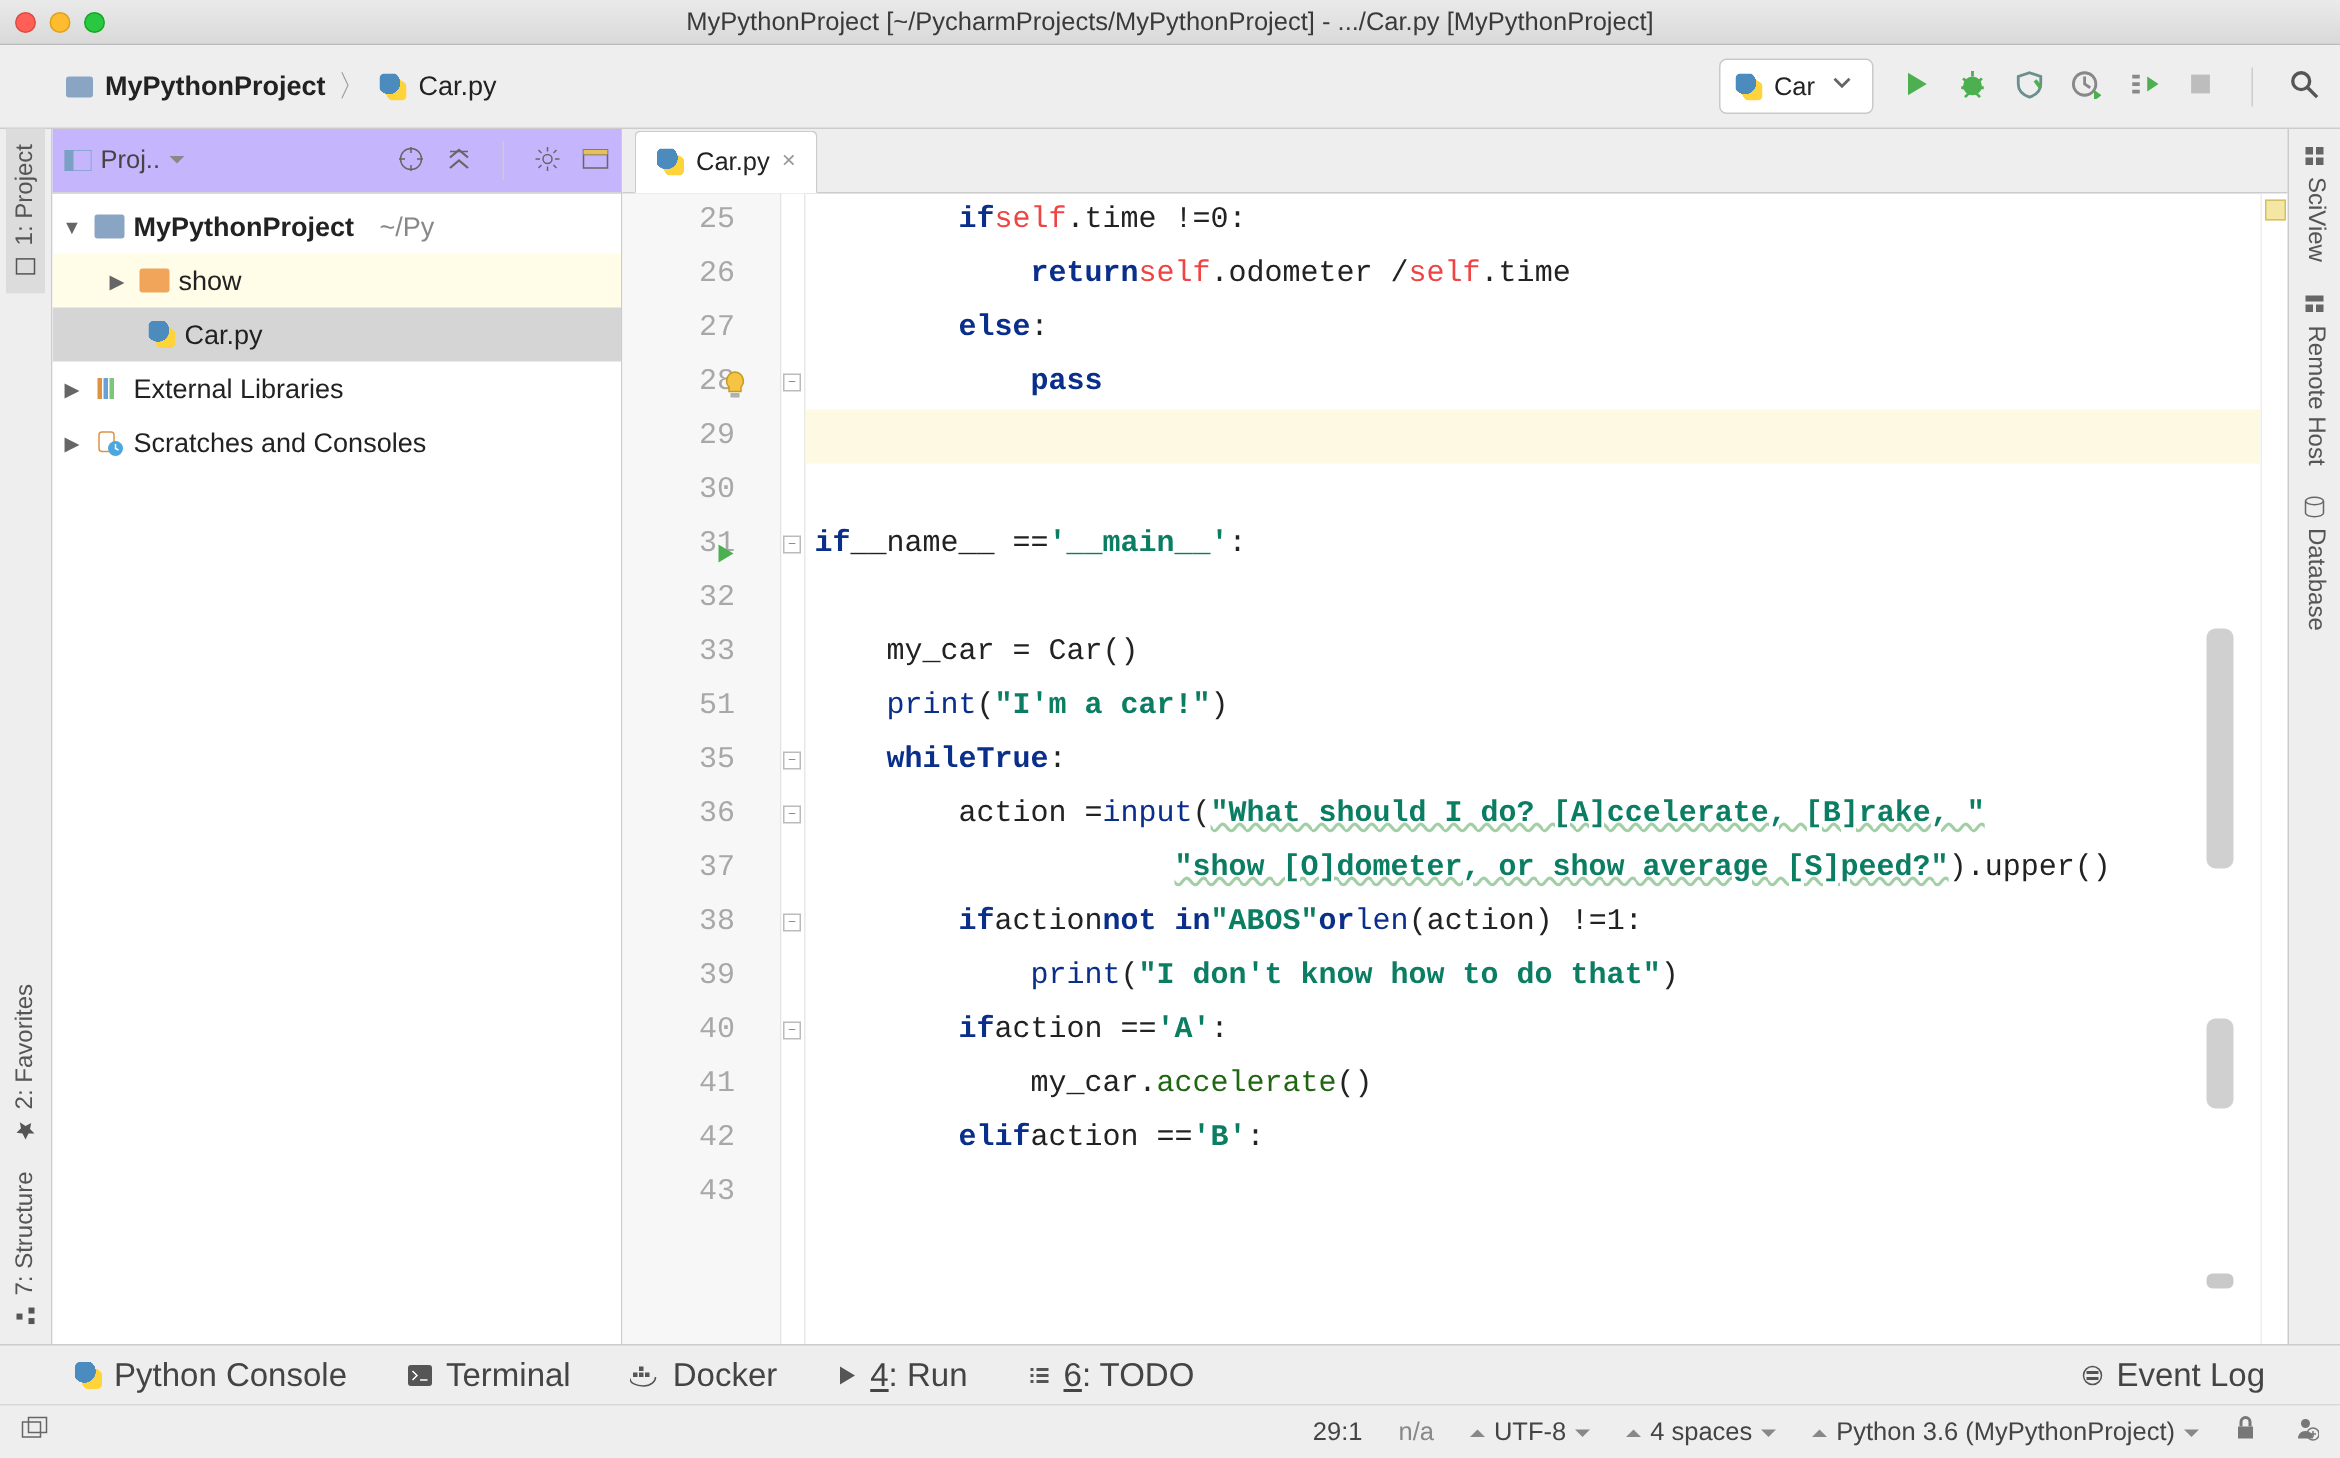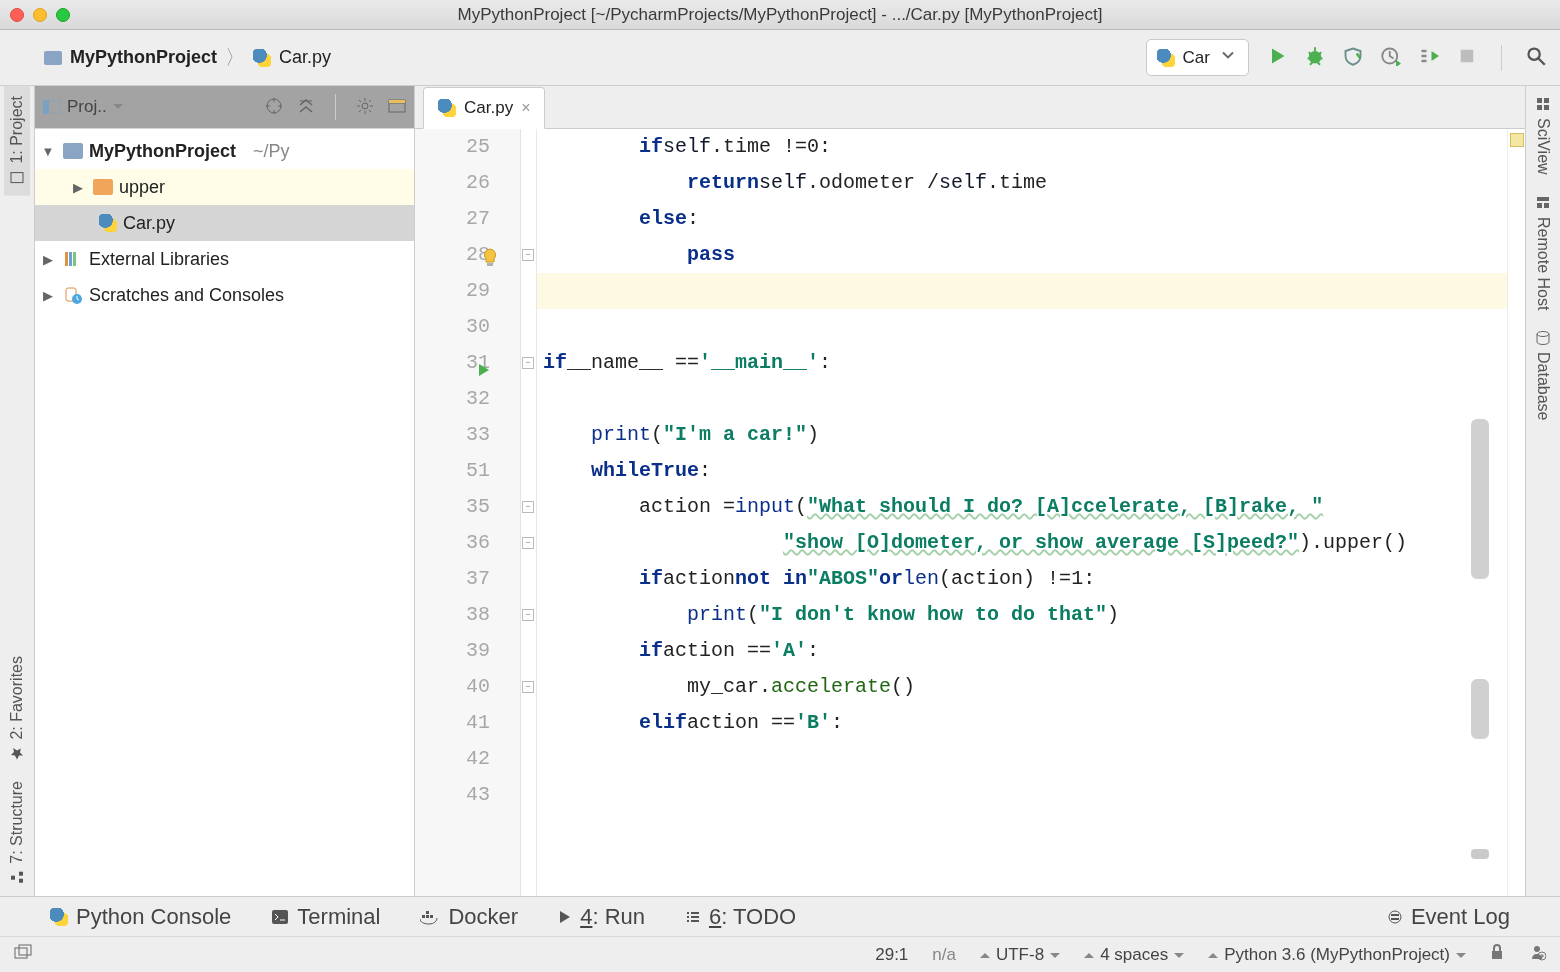--- a/index.html
+++ b/index.html
@@ -64,21 +64,21 @@
   display:flex;align-items:center;gap:6px;white-space:nowrap;
 }
 .right-gutter .gutter-tab { transform: none; }
 .gico { width:16px;height:16px;display:inline-block;}
 
 .project-panel {
   width: 380px; background: #fff; border-right: 1px solid #ccc;
   display: flex; flex-direction: column;
 }
 .panel-head {
-  height: 43px; background: #a3a3a3; border-bottom: 1px solid #d5d5d5;
+  height: 43px; background: #c4b5fd; border-bottom: 1px solid #d5d5d5;
   display: flex; align-items: center; padding: 0 8px; gap: 8px;
 }
 .ph-title { font-size: 17px; color: #444; flex:1;display:flex;align-items:center;gap:6px;}
 .ph-icons { display:flex; gap:14px; align-items:center;}
 .tree { flex: 1; overflow: hidden; font-size: 18px; padding-top: 4px; }
 .tree-row { display: flex; align-items: center; height: 36px; padding-left: 4px; gap: 6px; white-space: nowrap;}
 .tree-row.sel { background: #d5d5d5; }
 .tree-row.root { font-weight: bold; }
 .indent1 { padding-left: 34px; }
 .indent2 { padding-left: 64px; }
@@ -96,21 +96,21 @@
 .code-body{flex:1;display:flex;overflow:hidden;font-family:Liberation Mono, monospace;font-size:20px;line-height:36px;}
 .gutter-col{width:106px;background:#f7f7f7;border-right:1px solid #e3e3e3;text-align:right;color:#a8a8a8;padding-right:30px;position:relative;}
 .gutter-col .ln{height:36px;}
 .run-gut{position:absolute;left:62px;color:#4caf50;font-size:14px;}
 .bulb{position:absolute;left:66px;}
 .fold-col{width:16px;background:#fff;border-right:1px solid #e8e8e8;position:relative;}
 .fold-mark{position:absolute;left:1px;width:12px;height:12px;border:1px solid #bbb;font-size:9px;line-height:10px;text-align:center;color:#888;}
 .code-col{flex:1;padding-left:6px;position:relative;overflow:hidden;}
 .cl{height:36px;display:flex;align-items:flex-end;}
 .kw{color:#0a2f8a;font-weight:bold;}
-.self{color:#0f172a;}
+.self{color:#ef4444;}
 .str{color:#0b7d62;font-weight:bold;}
 .strun{color:#0b7d62;font-weight:bold; text-decoration: underline wavy #a3cfa7;}
 .builtin{color:#0a2f8a;}
 .fn{color:#216713;}
 .hl-line{position:absolute;left:0;right:0;height:36px;background:#fdf9e3;top:144px;z-index:0;}
 .err-strip{width:18px;background:#fff;border-left:1px solid #eee;position:relative;}
 .err-top{width:14px;height:14px;background:#f3e7a3;border:1px solid #d4bf62;position:absolute;top:4px;left:2px;}
 .scrollbar-v{width:18px;position:absolute;right:18px;top:290px;height:160px;background:#d0d0d0;border-radius:6px;}
 .scrollbar-v2{width:18px;position:absolute;right:18px;top:550px;height:60px;background:#d0d0d0;border-radius:6px;}
 .mini-shadow{width:18px;position:absolute;right:18px;top:720px;height:10px;background:#c9c9c9;border-radius:4px;}
@@ -248,21 +248,21 @@
     <div class="tree">
       <div class="tree-row root">
         <span class="tw">▼</span>
         <span class="folder-icon"></span>
         <span>MyPythonProject</span>&nbsp;
         <span class="small-txt">~/Py</span>
       </div>
       <div class="tree-row indent1" style="background:#fffde7;">
         <span class="tw">▶</span>
         <span class="folder-icon orange"></span>
-        <span>upper</span>
+        <span>show</span>
       </div>
       <div class="tree-row indent2 sel">
         <span class="py-icon"></span>
         <span>Car.py</span>
       </div>
       <div class="tree-row">
         <span class="tw">▶</span>
         <svg width="20" height="18" viewBox="0 0 20 18">
             <rect x="2" y="2" width="3" height="14" fill="#e09142"></rect>
             <rect x="6" y="2" width="3" height="14" fill="#6aa0d8"></rect>
@@ -356,20 +356,23 @@
           <div class="cl" style="padding-left: 0px;"></div>
           <div class="cl" style="padding-left: 0px;"></div>
           <div class="cl" style="padding-left: 0px;">
             <span class="kw">if </span>
             <span>__name__ == </span>
             <span class="str">'__main__'</span>
             <span>:</span>
           </div>
           <div class="cl" style="padding-left: 0px;"></div>
           <div class="cl" style="padding-left: 48px;">
+            <span>my_car = Car()</span>
+          </div>
+          <div class="cl" style="padding-left: 48px;">
             <span class="builtin">print</span>
             <span>(</span>
             <span class="str">"I'm a car!"</span>
             <span>)</span>
           </div>
           <div class="cl" style="padding-left: 48px;">
             <span class="kw">while </span>
             <span class="kw">True</span>
             <span>:</span>
           </div>

